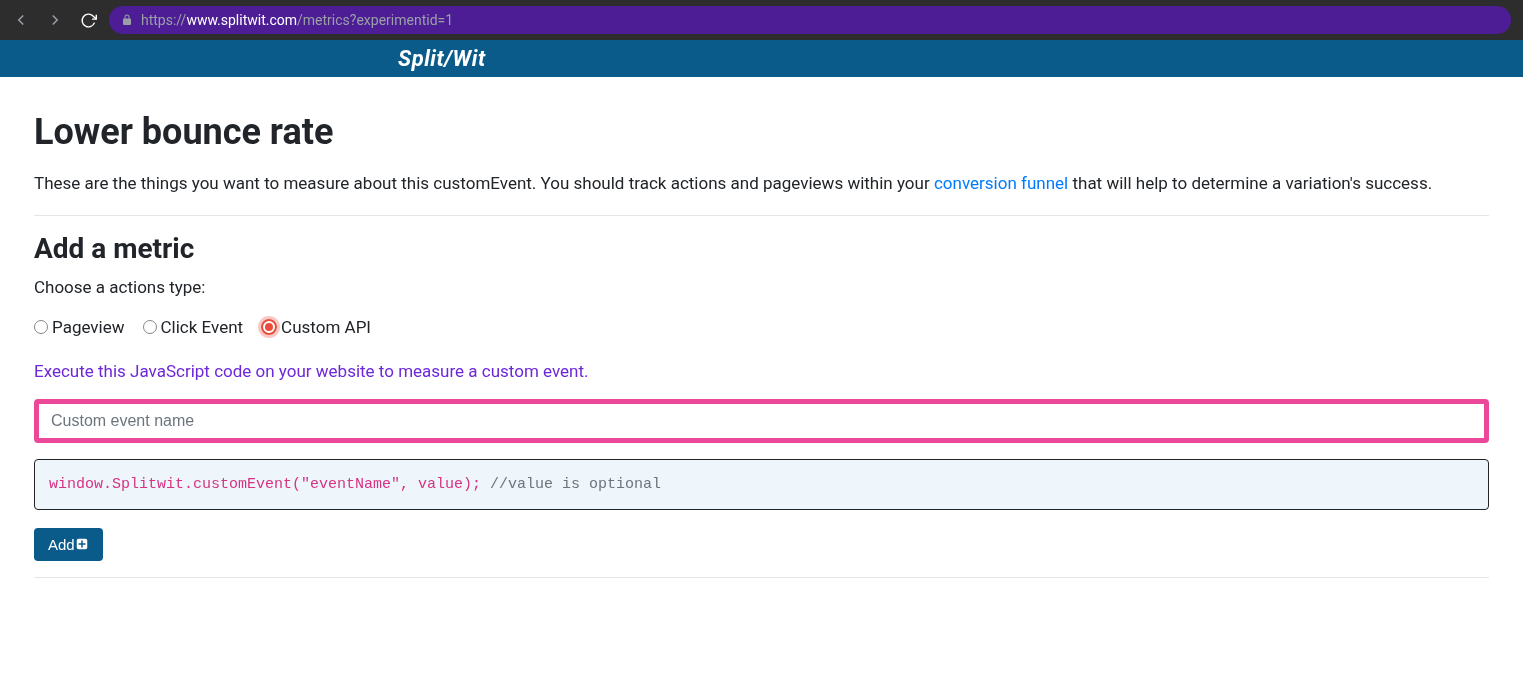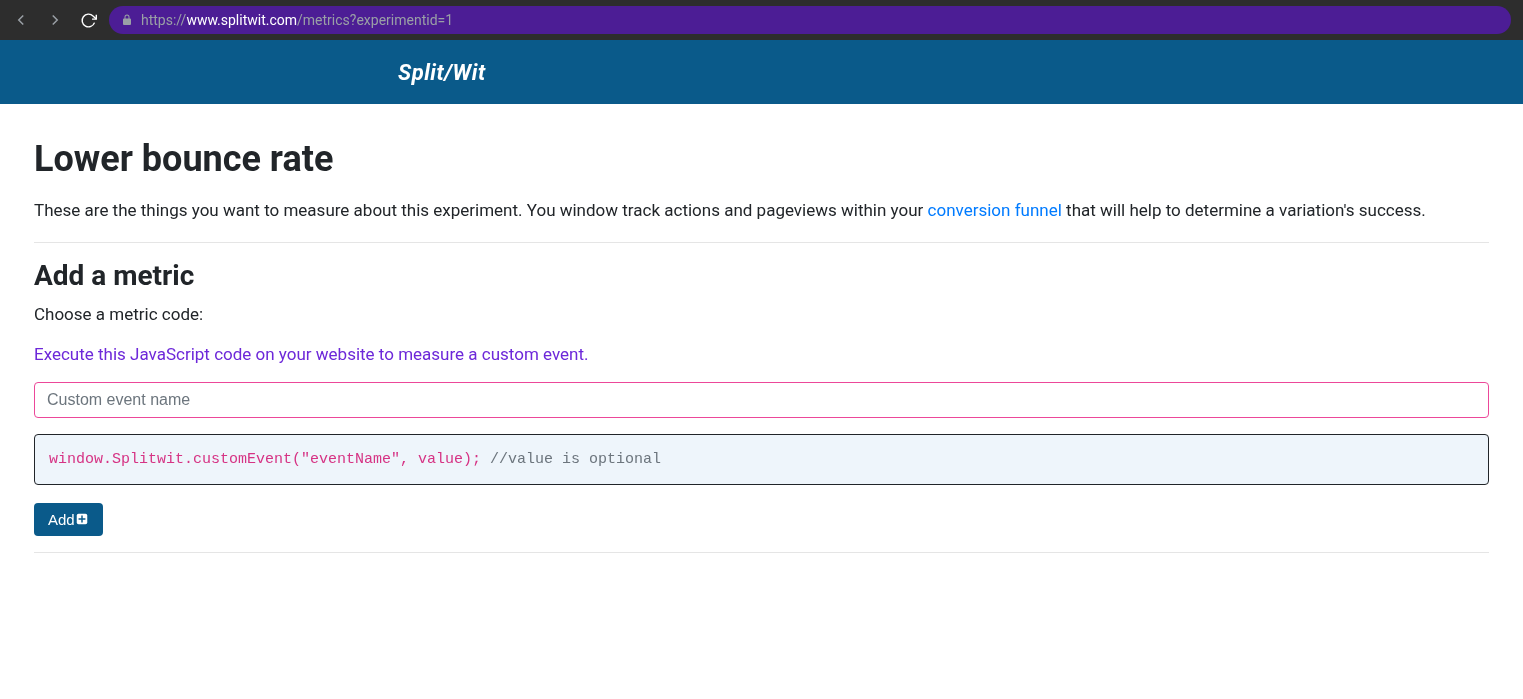--- a/index.html
+++ b/index.html
@@ -55,21 +55,21 @@
     }
     .url-text {
       color: #9aa0a6;
       font-size: 14px;
     }
     .url-domain {
       color: #fff;
     }
     .app-header {
       background: #0a5a8a;
-      height: 64px;
+      height: 37px;
       display: flex;
       align-items: center;
       padding-left: 398px;
     }
     .logo {
       color: #fff;
       font-size: 22px;
       font-weight: bold;
       font-style: italic;
       letter-spacing: 0.5px;
@@ -149,21 +149,21 @@
     }
     .instruction {
       font-size: 17px;
       color: #6d28d9;
       margin-bottom: 18px;
     }
     .text-input {
       width: 100%;
       padding: 8px 12px;
       font-size: 16px;
-      border: 1px solid #ec4899;
+      border: 5px solid #ec4899;
       border-radius: 4px;
       margin-bottom: 16px;
       color: #495057;
     }
     .text-input::placeholder {
       color: #6c757d;
     }
     .code-block {
       background: #eef5fb;
       border: 1px solid #212529;
@@ -234,26 +234,40 @@
   </div>
 </div>
 
 <div class="app-header">
   <span class="logo">Split/Wit</span>
 </div>
 
 <div class="content">
   <h1 class="page-title">Lower bounce rate</h1>
   <p class="description">
-    <span>These are the things you want to measure about this experiment. You window track actions and pageviews within your </span><a href="#" class="link">conversion funnel</a><span> that will help to determine a variation's success.</span>
+    <span>These are the things you want to measure about this customEvent. You should track actions and pageviews within your </span><a href="#" class="link">conversion funnel</a><span> that will help to determine a variation's success.</span>
   </p>
   <hr>
   <h2 class="section-title">Add a metric</h2>
-  <p class="sub-label">Choose a metric code:</p>
-
+  <p class="sub-label">Choose a actions type:</p>
+
+  <div class="radio-group">
+    <label class="radio-option">
+      <span class="radio-circle"></span>
+      <span>Pageview</span>
+    </label>
+    <label class="radio-option">
+      <span class="radio-circle"></span>
+      <span>Click Event</span>
+    </label>
+    <label class="radio-option">
+      <span class="radio-circle selected"></span>
+      <span>Custom API</span>
+    </label>
+  </div>
 
   <p class="instruction">Execute this JavaScript code on your website to measure a custom event.</p>
 
   <input type="text" class="text-input" placeholder="Custom event name" style="">
 
   <div class="code-block"><span class="code-call">window.Splitwit.customEvent("eventName", value);</span><span class="code-comment"> //value is optional</span></div>
 
   <button class="add-button">
     <span>Add</span>
     <span class="plus-icon">

